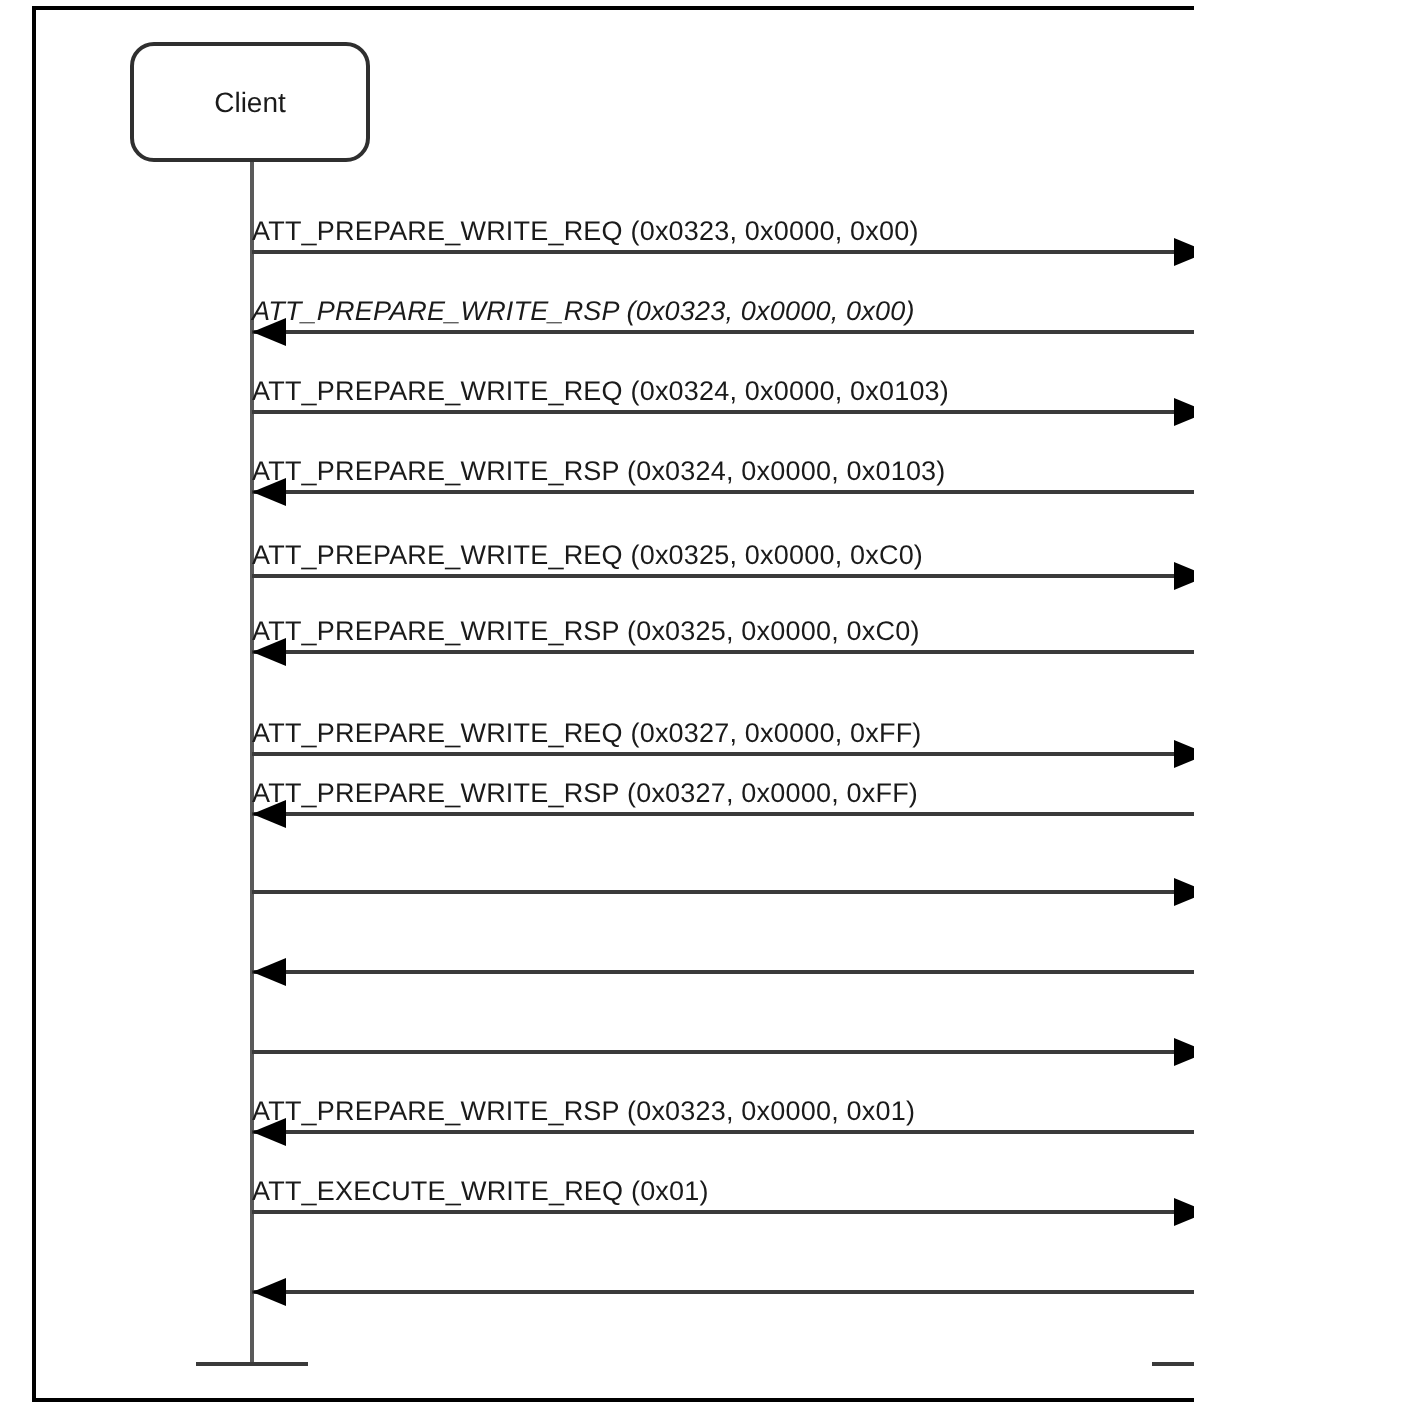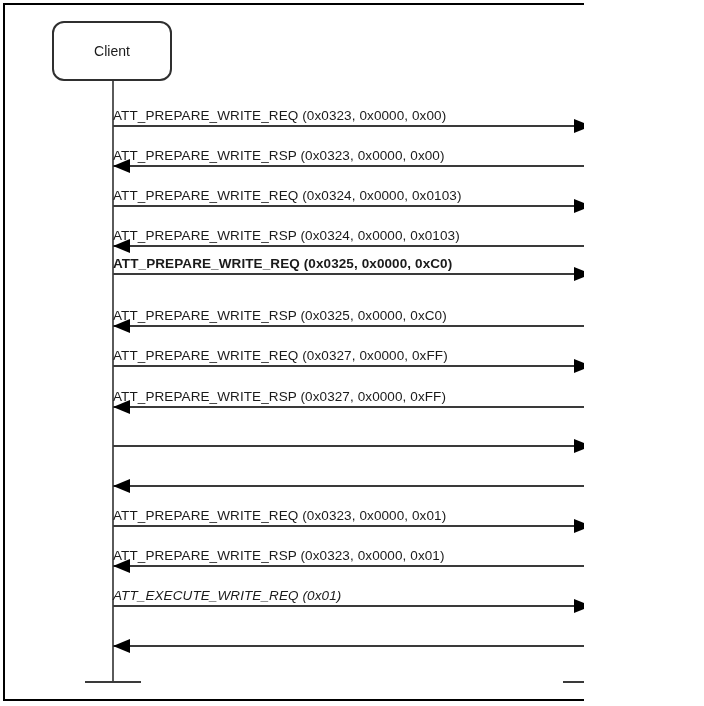--- a/index.html
+++ b/index.html
@@ -7,20 +7,21 @@
     padding: 0;
     background: #ffffff;
     font-family: "Liberation Sans", sans-serif;
   }
   .canvas {
     position: relative;
     width: 584px;
     height: 706px;
     background: var(--bg-color, #ffffff);
     overflow: hidden;
+    margin-left: 13px;
   }
   .frame {
     position: absolute;
     left: 3px;
     top: 3px;
     width: 695px;
     height: 698px;
     border: 2px solid #000000;
     box-sizing: border-box;
   }
@@ -119,74 +120,73 @@
 
   <div class="endbar endbar-client"></div>
   <div class="endbar endbar-server"></div>
 
   <div id="messages">
       <div class="msg dir-right" style="top: 105px;">
         <div class="label">ATT_PREPARE_WRITE_REQ (0x0323, 0x0000, 0x00)</div>
         <div class="line"></div>
         <div class="head"></div>
       </div>
-      <div class="msg dir-left" style="top: 145px;">
+      <div class="msg dir-left" style="top: 145px; font-style: italic;">
         <div class="label">ATT_PREPARE_WRITE_RSP (0x0323, 0x0000, 0x00)</div>
         <div class="line"></div>
         <div class="head"></div>
       </div>
       <div class="msg dir-right" style="top: 185px;">
         <div class="label">ATT_PREPARE_WRITE_REQ (0x0324, 0x0000, 0x0103)</div>
         <div class="line"></div>
         <div class="head"></div>
       </div>
       <div class="msg dir-left" style="top: 225px; text-decoration: underline;">
         <div class="label">ATT_PREPARE_WRITE_RSP (0x0324, 0x0000, 0x0103)</div>
         <div class="line"></div>
         <div class="head"></div>
       </div>
-      <div class="msg dir-right" style="top: 253px; font-weight: bold;">
+      <div class="msg dir-right" style="top: 267px;">
         <div class="label">ATT_PREPARE_WRITE_REQ (0x0325, 0x0000, 0xC0)</div>
         <div class="line"></div>
         <div class="head"></div>
       </div>
       <div class="msg dir-left" style="top: 305px;">
         <div class="label">ATT_PREPARE_WRITE_RSP (0x0325, 0x0000, 0xC0)</div>
         <div class="line"></div>
         <div class="head"></div>
       </div>
-      <div class="msg dir-right" style="top: 345px;">
+      <div class="msg dir-right" style="top: 356px;">
         <div class="label">ATT_PREPARE_WRITE_REQ (0x0327, 0x0000, 0xFF)</div>
         <div class="line"></div>
         <div class="head"></div>
       </div>
       <div class="msg dir-left" style="top: 386px;">
         <div class="label">ATT_PREPARE_WRITE_RSP (0x0327, 0x0000, 0xFF)</div>
         <div class="line"></div>
         <div class="head"></div>
       </div>
       <div class="msg dir-right" style="top: 425px;">
         <div class="line"></div>
         <div class="head"></div>
       </div>
       <div class="msg dir-left" style="top: 465px;">
         <div class="line"></div>
         <div class="head"></div>
       </div>
       <div class="msg dir-right" style="top: 505px;">
-        <div class="label">ATT_PREPARE_WRITE_REQ (0x0323, 0x0000, 0x01)</div>
         <div class="line"></div>
         <div class="head"></div>
       </div>
       <div class="msg dir-left" style="top: 545px;">
         <div class="label">ATT_PREPARE_WRITE_RSP (0x0323, 0x0000, 0x01)</div>
         <div class="line"></div>
         <div class="head"></div>
       </div>
-      <div class="msg dir-right" style="top: 585px; font-style: italic;">
+      <div class="msg dir-right" style="top: 585px;">
         <div class="label">ATT_EXECUTE_WRITE_REQ (0x01)</div>
         <div class="line"></div>
         <div class="head"></div>
       </div>
       <div class="msg dir-left" style="top: 625px;">
         <div class="line"></div>
         <div class="head"></div>
       </div>
     </div>
 </div>

